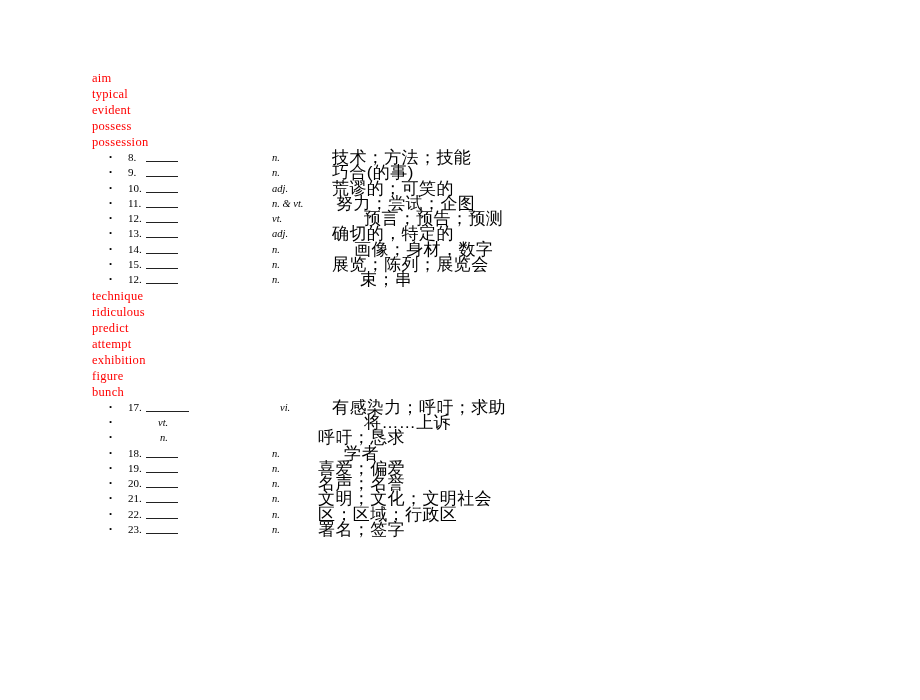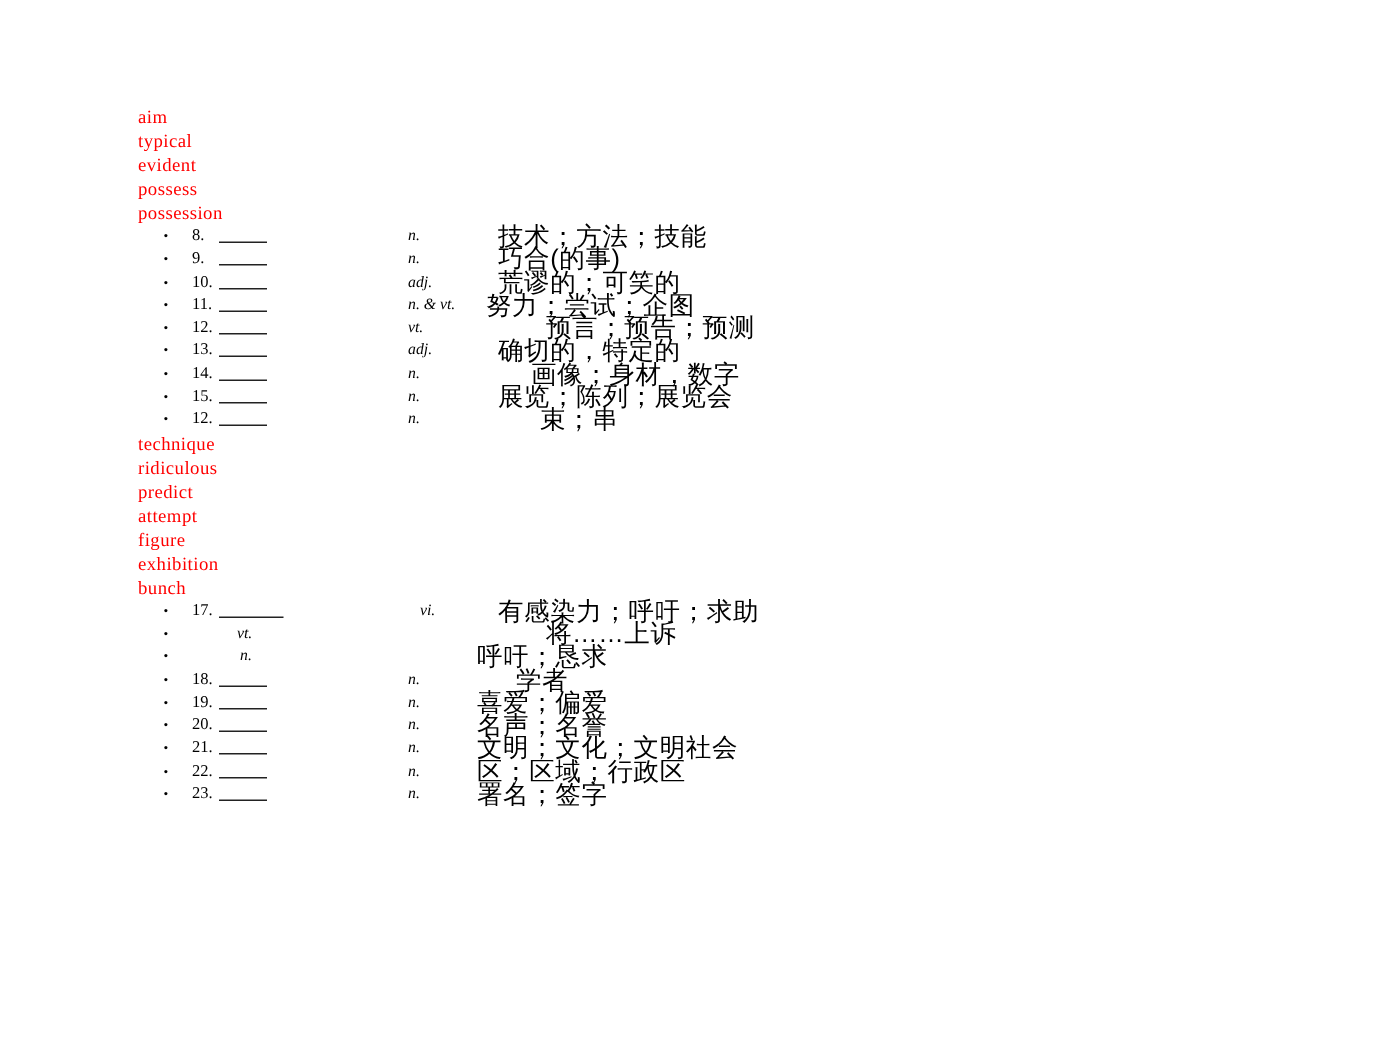--- a/index.html
+++ b/index.html
@@ -145,21 +145,21 @@
         <span class="num">10.</span>
         <span class="blank short"></span>
         <span class="pos" style="left:180px">adj.</span>
         <span class="cn" style="left:240px">荒谬的；可笑的</span>
       </li>
       <li class="def-row">
         <span class="bullet">•</span>
         <span class="num">11.</span>
         <span class="blank short"></span>
         <span class="pos" style="left:180px">n. &amp; vt.</span>
-        <span class="cn" style="left:232px">努力；尝试；企图</span>
+        <span class="cn" style="left:244px">努力；尝试；企图</span>
       </li>
       <li class="def-row">
         <span class="bullet">•</span>
         <span class="num">12.</span>
         <span class="blank short"></span>
         <span class="pos" style="left:180px">vt.</span>
         <span class="cn" style="left:272px">预言；预告；预测</span>
       </li>
       <li class="def-row">
         <span class="bullet">•</span>
@@ -189,22 +189,22 @@
         <span class="pos" style="left:180px">n.</span>
         <span class="cn" style="left:268px">束；串</span>
       </li>
     </ul>
 
     <ul class="word-list">
       <li class="word-item">technique</li>
       <li class="word-item">ridiculous</li>
       <li class="word-item">predict</li>
       <li class="word-item">attempt</li>
+      <li class="word-item">exhibition</li>
       <li class="word-item">figure</li>
-      <li class="word-item">exhibition</li>
       <li class="word-item">bunch</li>
     </ul>
 
     <ul class="def-list">
       <li class="def-row">
         <span class="bullet">•</span>
         <span class="num">17.</span>
         <span class="blank long"></span>
         <span class="pos" style="left:188px">vi.</span>
         <span class="cn" style="left:240px">有感染力；呼吁；求助</span>

